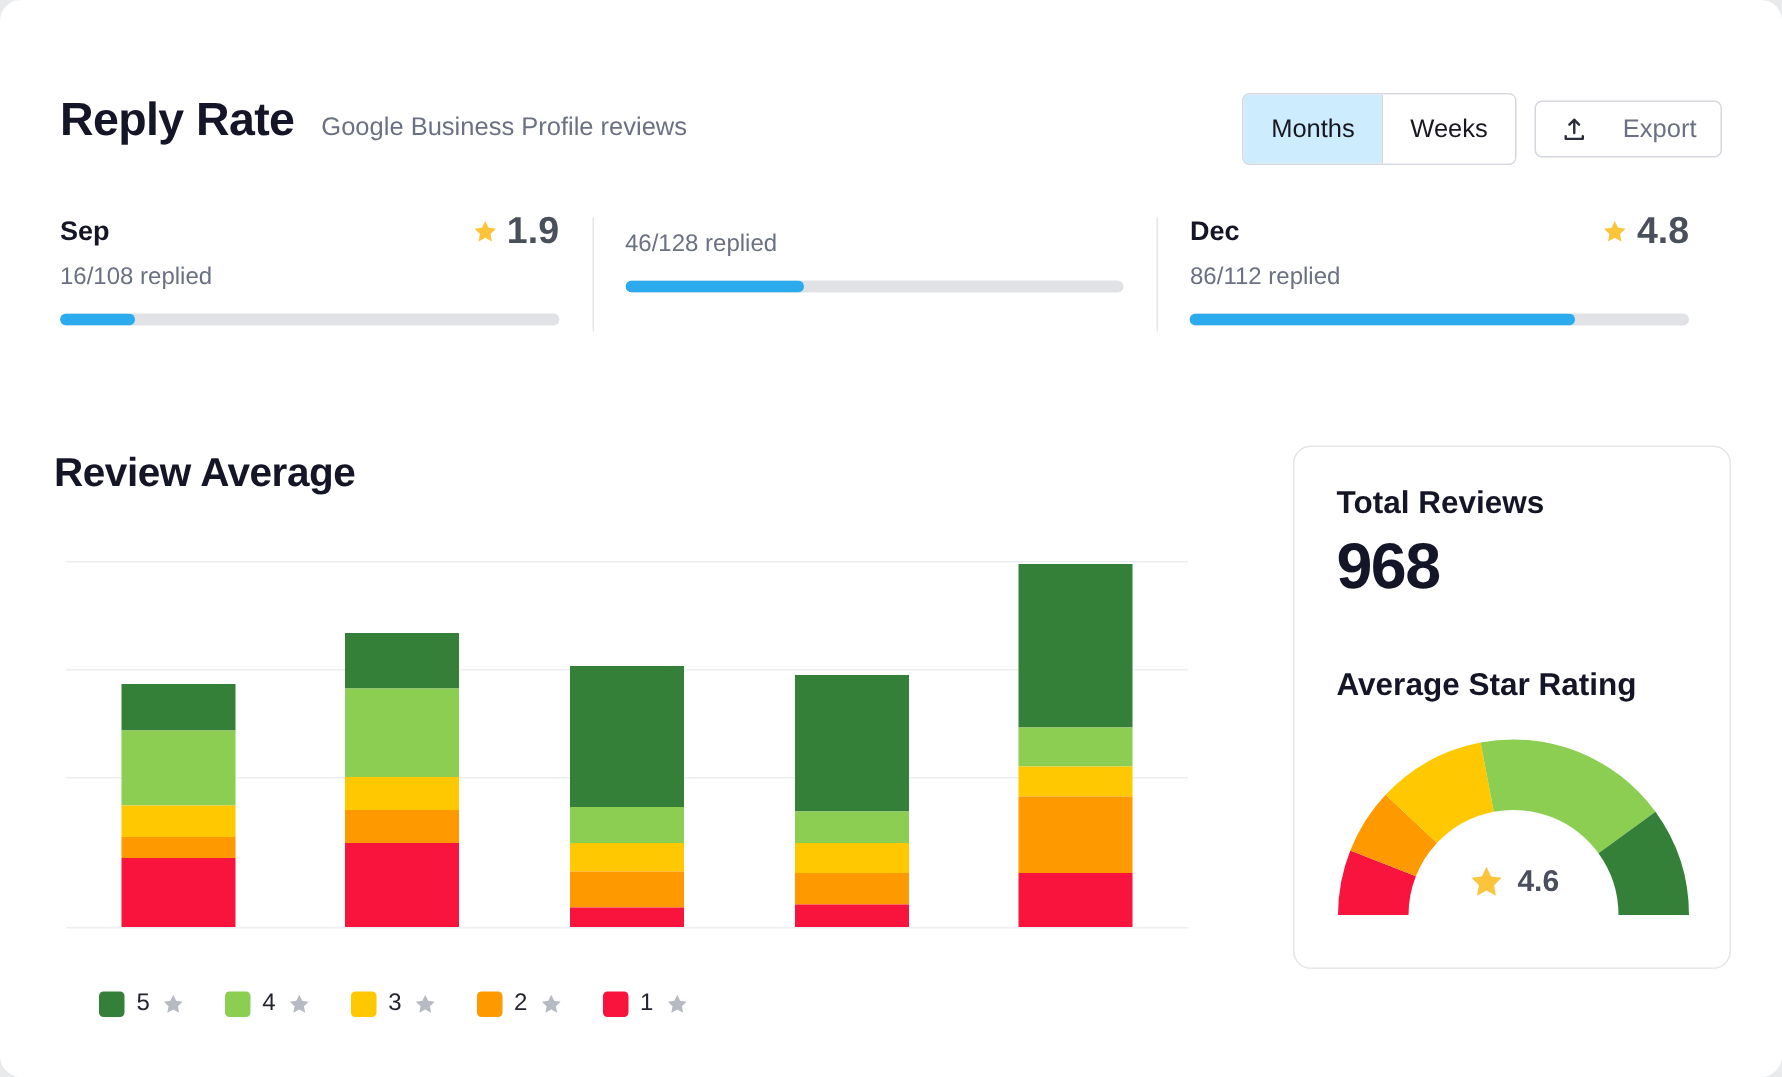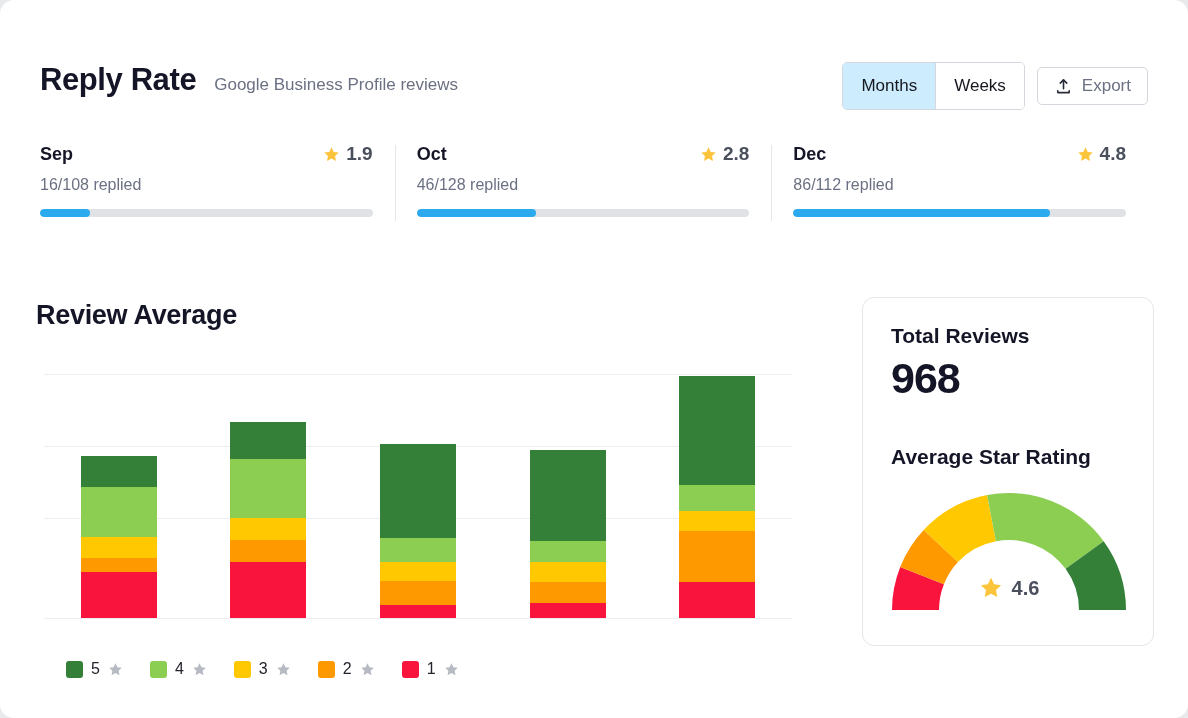--- a/index.html
+++ b/index.html
@@ -44,21 +44,21 @@
     padding: 0 18px; height: 100%;
     display: flex; align-items: center; justify-content: center;
     font-size: 17px; color: #16171f; background: #fff;
     border: none; cursor: pointer;
     font-family: "Liberation Sans", sans-serif;
   }
   .seg-btn.active { background: #cdecfd; }
   .seg-divider { width: 1px; background: #d4d8de; }
 
   #export-btn {
-    display: flex; align-items: center; gap: 9px;
+    display: flex; align-items: center; gap: 23px;
     height: 38px; padding: 0 16px;
     border: 1px solid #d4d8de; border-radius: 5px;
     background: #fff; cursor: pointer;
     font-size: 17px; color: #6b7183;
     font-family: "Liberation Sans", sans-serif;
   }
 
   
   #stats-row {
     position: absolute; left: 40px; top: 143px;
@@ -72,21 +72,21 @@
   .stat-cell + .stat-cell::before {
     content: ""; position: absolute; left: 0; top: 2px;
     width: 1px; height: 76px; background: #e4e6ea;
   }
   .stat-top {
     display: flex; align-items: center; justify-content: space-between;
     height: 22px;
   }
   .stat-month { font-size: 18px; font-weight: bold; color: #141526; }
   .stat-rating { display: flex; align-items: center; gap: 6px; }
-  .stat-rating-val { font-size: 19px; font-weight: bold; color: #4a4f5c; }
+  .stat-rating-val { font-size: 25px; font-weight: bold; color: #4a4f5c; }
   .stat-sub { margin-top: 11px; font-size: 16px; color: #6b7183; }
   .stat-bar {
     margin-top: 15px; height: 8px; border-radius: 4px;
     background: #e0e2e6; overflow: hidden;
   }
   .stat-bar-fill { height: 100%; border-radius: 4px; background: #2babee; }
 
   .star {
     display: inline-block; width: 17px; height: 17px;
     position: relative; flex: 0 0 auto;
@@ -202,31 +202,20 @@
             </span>
             <span class="stat-rating-val">1.9</span>
           </span>
         </div>
         <div class="stat-sub">16/108 replied</div>
         <div class="stat-bar">
           <div class="stat-bar-fill" style="width:15%"></div>
         </div>
       </div>
       <div class="stat-cell">
-        <div class="stat-top">
-          <span class="stat-month">Oct</span>
-          <span class="stat-rating">
-            <span class="star">
-              <svg viewBox="0 0 24 24">
-                <path d="M12 1.8l3.1 6.5 7.0 .9-5.1 4.9 1.3 7.0L12 17.7 5.7 21.1l1.3-7.0L1.9 9.2l7.0-.9z" fill="#fcc43a"></path>
-              </svg>
-            </span>
-            <span class="stat-rating-val">2.8</span>
-          </span>
-        </div>
         <div class="stat-sub">46/128 replied</div>
         <div class="stat-bar">
           <div class="stat-bar-fill" style="width:36%"></div>
         </div>
       </div>
       <div class="stat-cell">
         <div class="stat-top">
           <span class="stat-month">Dec</span>
           <span class="stat-rating">
             <span class="star">

